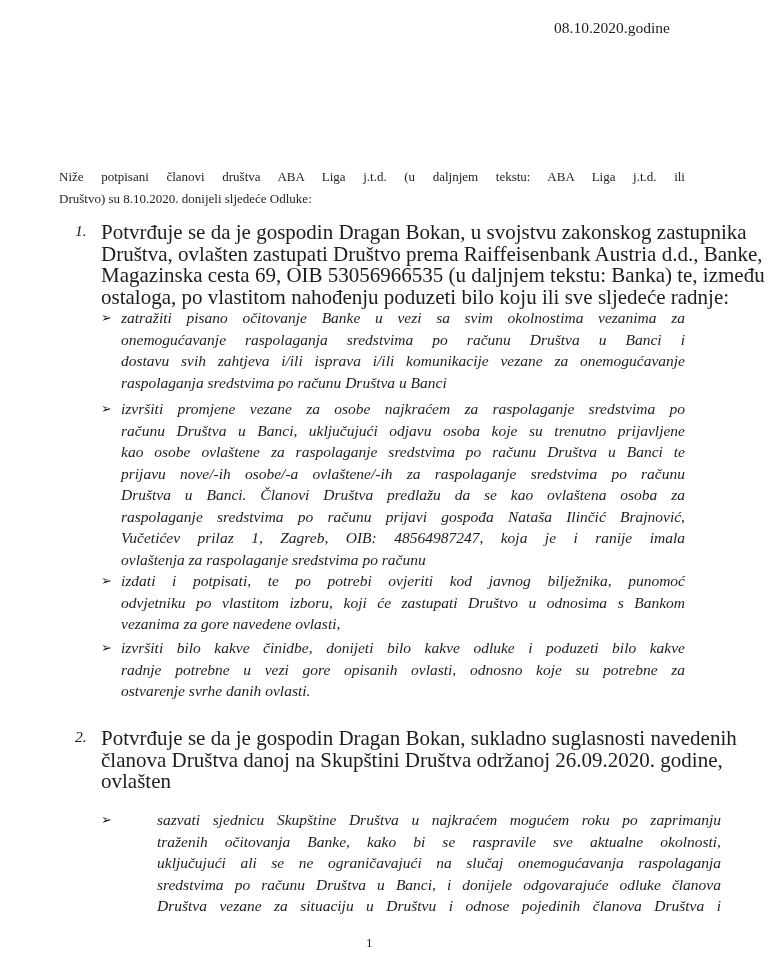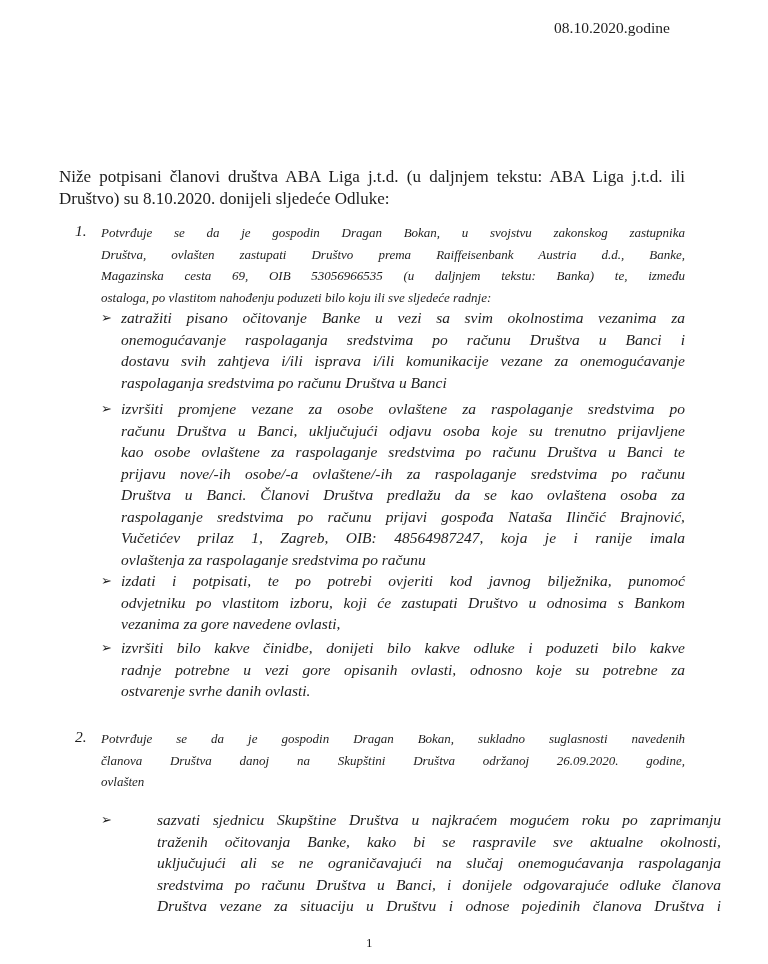--- a/index.html
+++ b/index.html
@@ -2,25 +2,25 @@
 <html><head>
 <meta charset="utf-8">
 <style>
   html, body { margin: 0; padding: 0; }
   body {
     width: 768px; height: 964px; background: #ffffff; position: relative; overflow: hidden;
     font-family: "Liberation Serif", "DejaVu Serif", serif; color: #1d1d1d;
   }
   .page { position: absolute; left: 0; top: 0; width: 768px; height: 764px; }
   .date { position: absolute; left: 554px; top: 19px; font-size: 15.5px; }
-  .intro { position: absolute; left: 59px; top: 166px; width: 626px; font-size: 17px; line-height: 21.5px; }
+  .intro { position: absolute; left: 59px; top: 166px; width: 626px; font-size: 13px; line-height: 21.5px; }
   .line { display: block; text-align: justify; text-align-last: justify; white-space: nowrap; }
   .line.last { text-align-last: left; }
   .num { position: absolute; font-size: 15.5px; font-style: italic; }
-  .para { position: absolute; width: 584px; font-size: 13px; font-style: italic; line-height: 21.5px; }
+  .para { position: absolute; width: 584px; font-size: 21px; line-height: 21.5px; }
   .bullet-mark { position: absolute; font-size: 13px; font-style: normal; }
   .bullet { position: absolute; left: 121px; width: 564px; font-size: 15.5px; font-style: italic; line-height: 21.5px; }
   .pagenum { position: absolute; left: 366px; top: 935px; font-size: 13px; }
 </style>
 </head>
 <body>
 
 <div class="page">
 
   <div class="date">08.10.2020.godine</div>
@@ -41,21 +41,21 @@
   <div class="bullet-mark" style="left:101px; top:310px;">➢</div>
   <div class="bullet" style="top:307px;">
     <span class="line">zatražiti pisano očitovanje Banke u vezi sa svim okolnostima vezanima za</span>
     <span class="line">onemogućavanje raspolaganja sredstvima po računu Društva u Banci i</span>
     <span class="line">dostavu svih zahtjeva i/ili isprava i/ili komunikacije vezane za onemogućavanje</span>
     <span class="line last">raspolaganja sredstvima po računu Društva u Banci</span>
   </div>
 
   <div class="bullet-mark" style="left:101px; top:401px;">➢</div>
   <div class="bullet" style="top:398px;">
-    <span class="line">izvršiti promjene vezane za osobe ovlaštene za raspolaganje sredstvima po</span>
+    <span class="line">izvršiti promjene vezane za osobe najkraćem za raspolaganje sredstvima po</span>
     <span class="line">računu Društva u Banci, uključujući odjavu osoba koje su trenutno prijavljene</span>
     <span class="line">kao osobe ovlaštene za raspolaganje sredstvima po računu Društva u Banci te</span>
     <span class="line">prijavu nove/-ih osobe/-a ovlaštene/-ih za raspolaganje sredstvima po računu</span>
     <span class="line">Društva u Banci. Članovi Društva predlažu da se kao ovlaštena osoba za</span>
     <span class="line">raspolaganje sredstvima po računu prijavi gospođa Nataša Ilinčić Brajnović,</span>
     <span class="line">Vučetićev prilaz 1, Zagreb, OIB: 48564987247, koja je i ranije imala</span>
     <span class="line last">ovlaštenja za raspolaganje sredstvima po računu</span>
   </div>
 
   <div class="bullet-mark" style="left:101px; top:573px;">➢</div>

